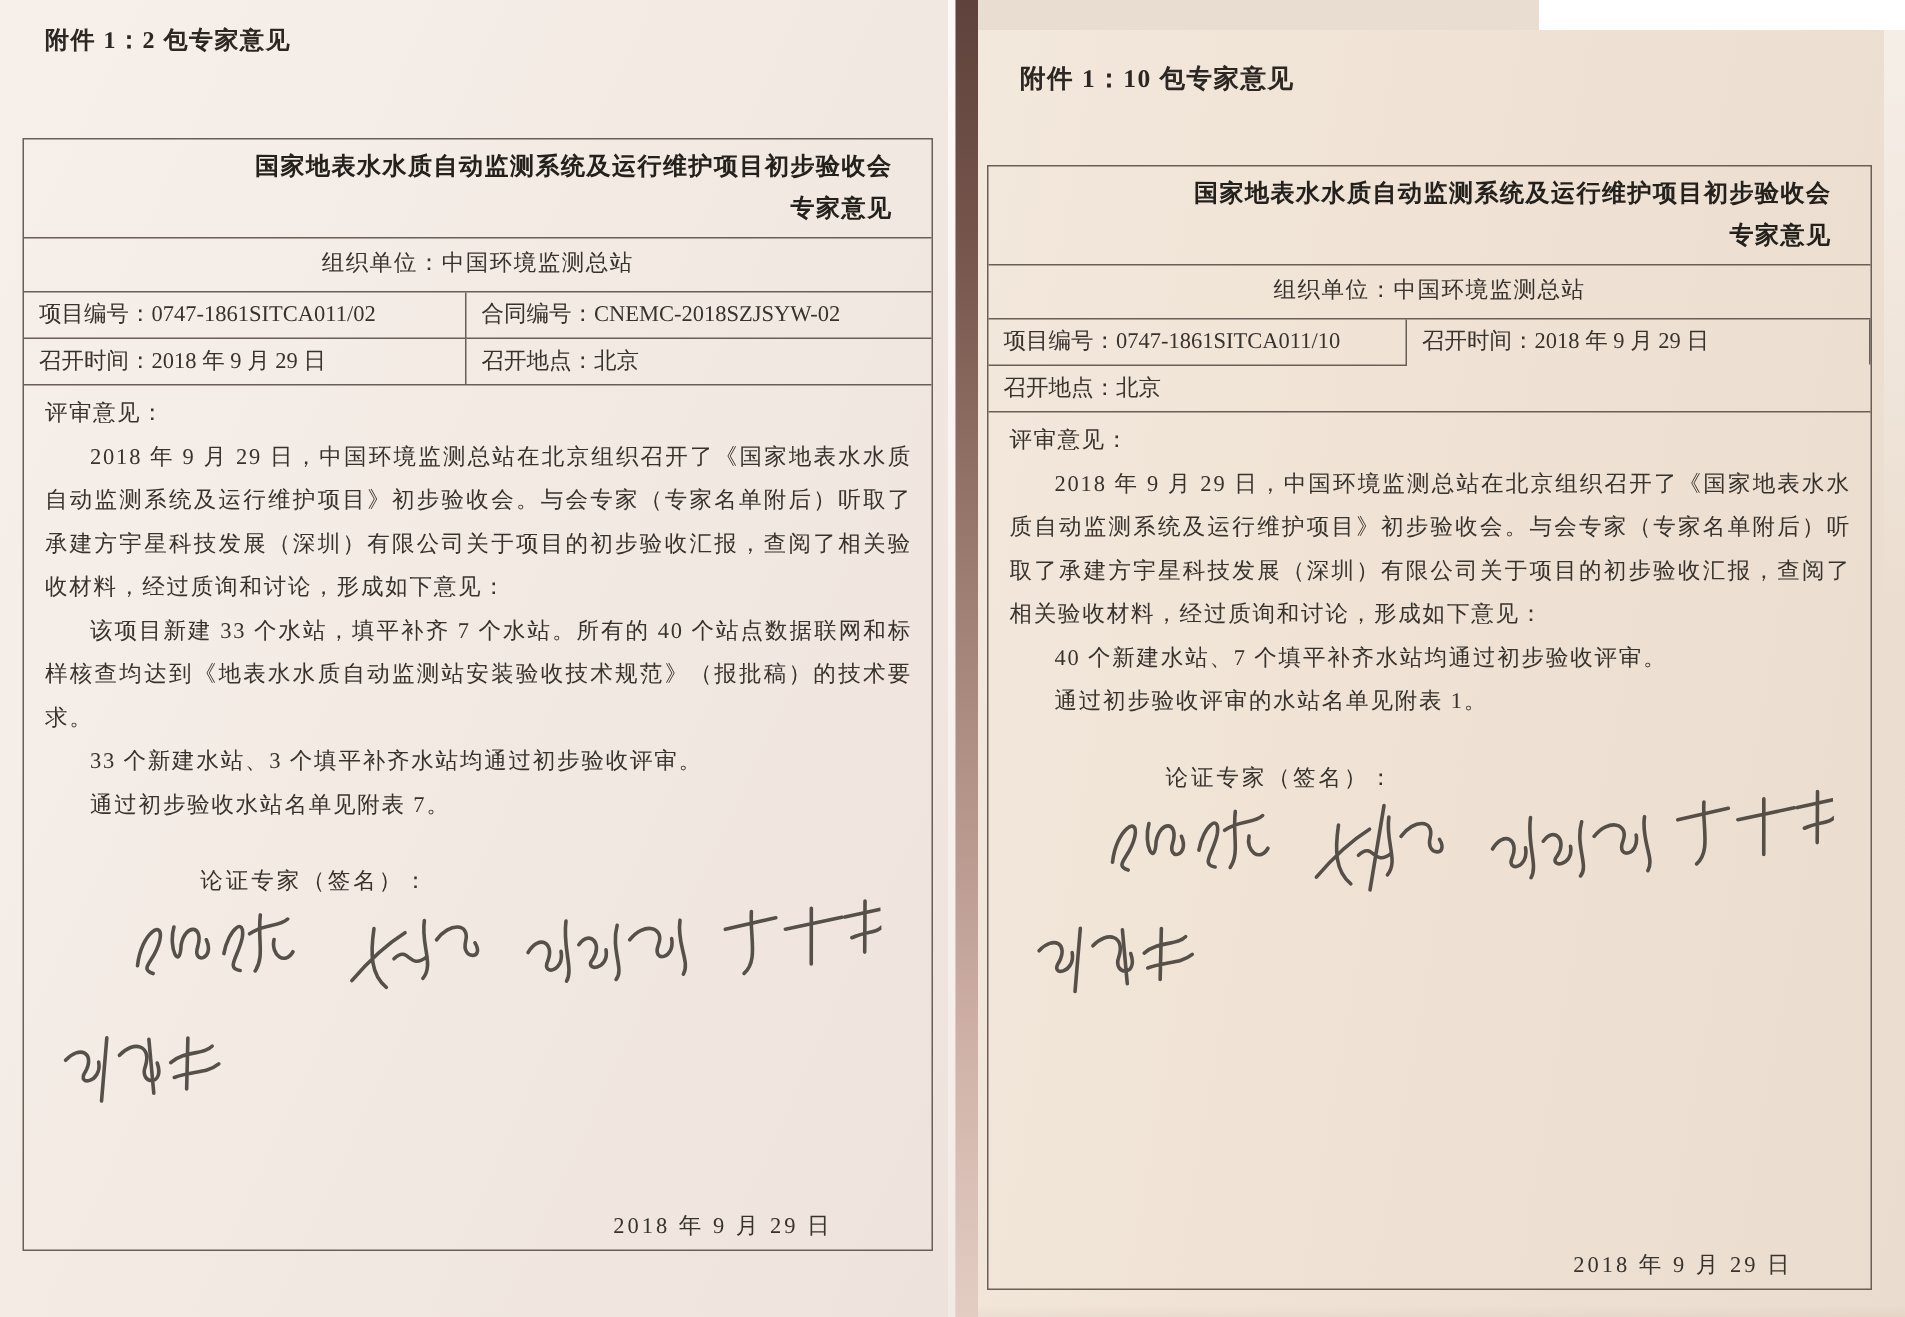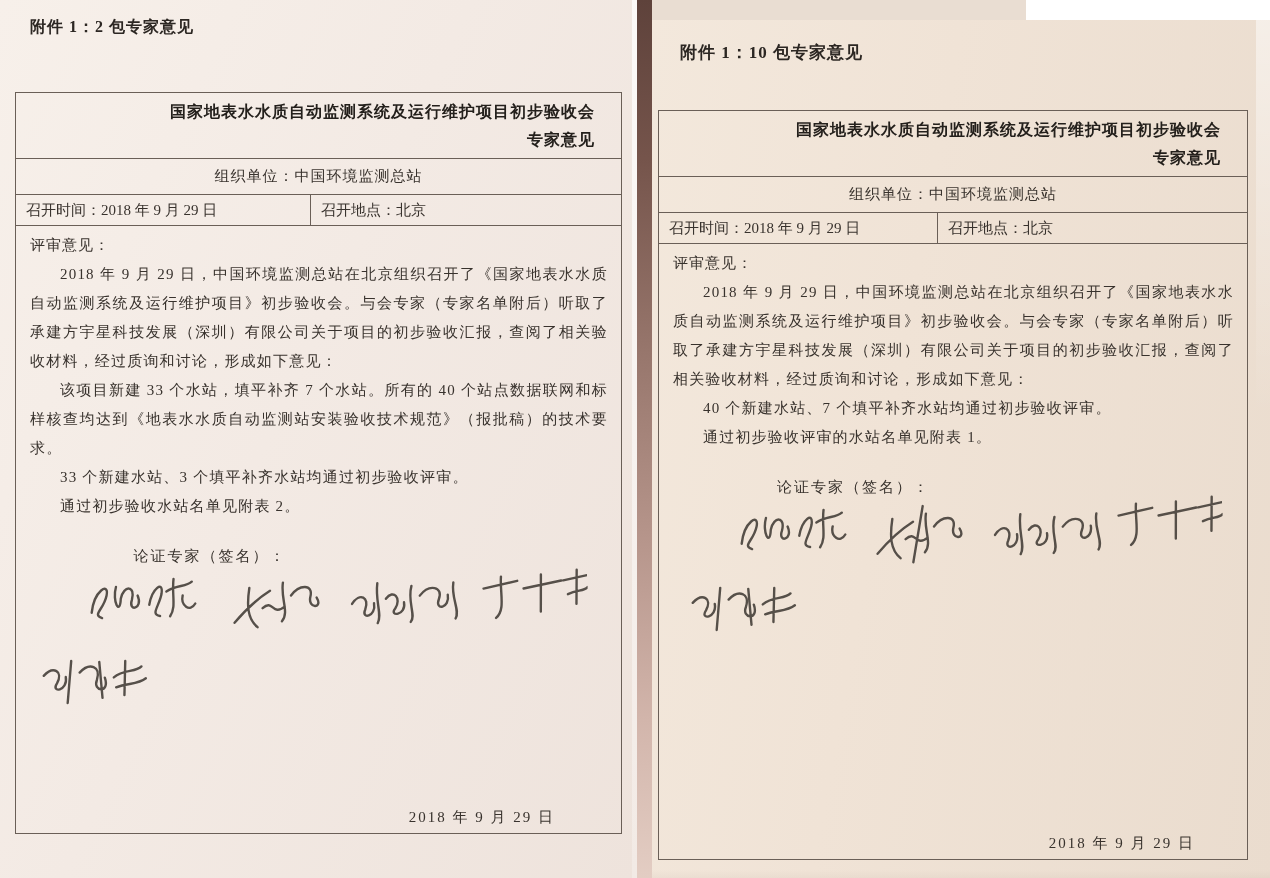--- a/index.html
+++ b/index.html
@@ -72,30 +72,32 @@
 
     <div class="doc-table">
       <div class="t-title">
         <div>国家地表水水质自动监测系统及运行维护项目初步验收会</div>
         <div>专家意见</div>
       </div>
 
       <div class="t-org"><span>组织单位：</span><span>中国环境监测总站</span></div>
 
       <div class="t-grid">
+        <div class="cell c-left r-top"><span>项目编号：</span><span>0747-1861SITCA011/02</span></div>
+        <div class="cell r-top"><span>合同编号：</span><span>CNEMC-2018SZJSYW-02</span></div>
         <div class="cell c-left"><span>召开时间：</span><span>2018 年 9 月 29 日</span></div>
         <div class="cell"><span>召开地点：</span><span>北京</span></div>
       </div>
 
       <div class="t-opinion">
         <div class="op-head">评审意见：</div>
         <p>2018 年 9 月 29 日，中国环境监测总站在北京组织召开了《国家地表水水质自动监测系统及运行维护项目》初步验收会。与会专家（专家名单附后）听取了承建方宇星科技发展（深圳）有限公司关于项目的初步验收汇报，查阅了相关验收材料，经过质询和讨论，形成如下意见：</p>
         <p>该项目新建 33 个水站，填平补齐 7 个水站。所有的 40 个站点数据联网和标样核查均达到《地表水水质自动监测站安装验收技术规范》（报批稿）的技术要求。</p>
         <p>33 个新建水站、3 个填平补齐水站均通过初步验收评审。</p>
-        <p>通过初步验收水站名单见附表 2。</p>
+        <p>通过初步验收水站名单见附表 7。</p>
 
         <div class="sign-label">论证专家（签名）：</div>
 
         <div class="sign-area">
           <svg class="sig sig1" viewBox="0 0 120 60" title="张绍年">
               <path d="M6 38 C10 16 26 8 22 22 C18 36 6 40 16 44 M32 14 C27 28 34 44 36 26 C40 12 52 14 47 28 C42 40 58 38 53 24 M64 34 C68 18 80 10 77 24 C74 36 64 44 74 46 M90 10 C87 26 91 38 84 47 M82 22 C92 16 102 19 108 14 M98 27 C95 37 104 45 110 36"></path>
             </svg>
           <svg class="sig sig2" viewBox="0 0 100 58" title="岳剑美">
               <path d="M6 42 C20 30 32 22 46 16 M26 10 C21 26 19 40 28 50 M36 32 C48 24 44 42 58 34 M60 10 C55 26 62 40 53 48 M66 24 C76 14 90 16 85 28 C80 40 96 42 91 30"></path>
             </svg>
@@ -122,20 +124,21 @@
 
     <div class="doc-table">
       <div class="t-title">
         <div>国家地表水水质自动监测系统及运行维护项目初步验收会</div>
         <div>专家意见</div>
       </div>
 
       <div class="t-org"><span>组织单位：</span><span>中国环境监测总站</span></div>
 
       <div class="t-grid">
+        <div class="cell c-left r-top"><span>项目编号：</span><span>0747-1861SITCA011/10</span></div>
         <div class="cell c-left"><span>召开时间：</span><span>2018 年 9 月 29 日</span></div>
         <div class="cell"><span>召开地点：</span><span>北京</span></div>
       </div>
 
       <div class="t-opinion">
         <div class="op-head">评审意见：</div>
         <p>2018 年 9 月 29 日，中国环境监测总站在北京组织召开了《国家地表水水质自动监测系统及运行维护项目》初步验收会。与会专家（专家名单附后）听取了承建方宇星科技发展（深圳）有限公司关于项目的初步验收汇报，查阅了相关验收材料，经过质询和讨论，形成如下意见：</p>
         <p>40 个新建水站、7 个填平补齐水站均通过初步验收评审。</p>
         <p>通过初步验收评审的水站名单见附表 1。</p>
 

